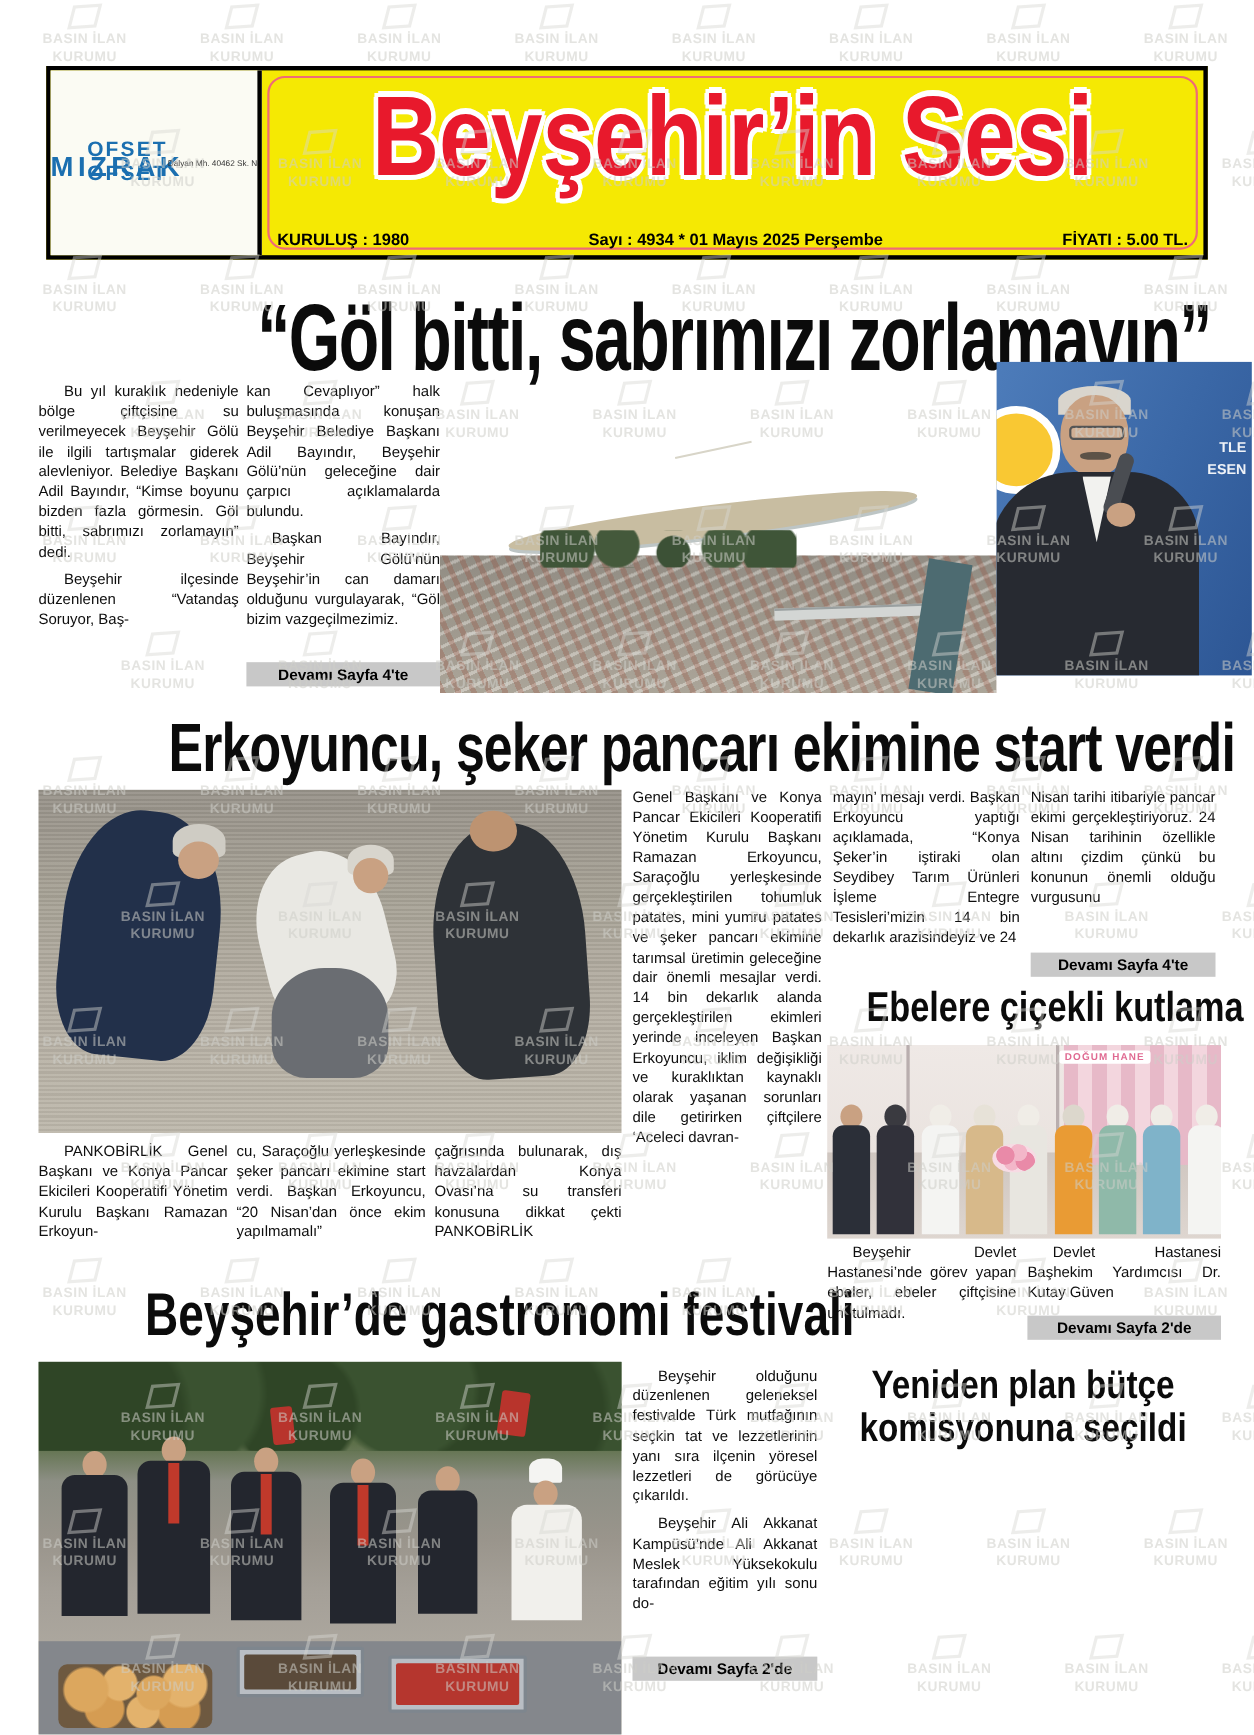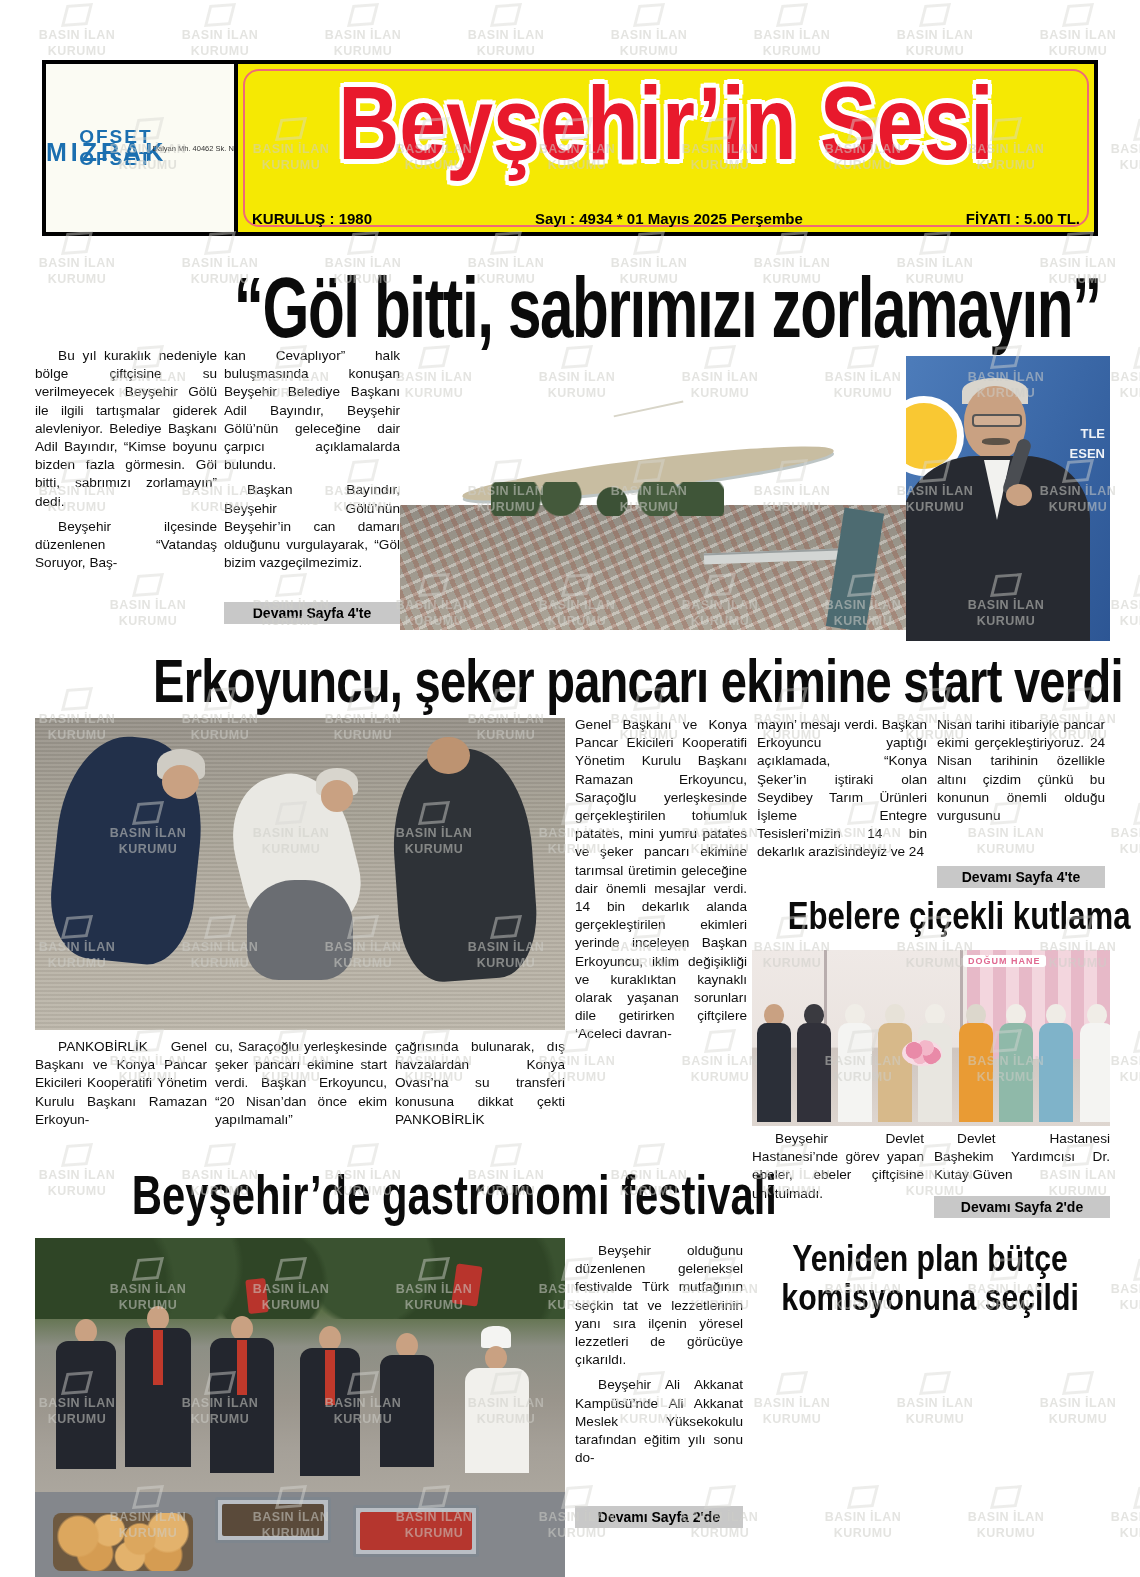--- a/index.html
+++ b/index.html
@@ -80,21 +80,21 @@
   .bridge{position:absolute;left:60%;bottom:24%;width:27%;height:9px;background:#d3d6d4;
     border-top:2px solid #9aa0a0;transform:rotate(-2deg);}
   .river{position:absolute;right:6%;bottom:0;width:8%;height:42%;background:#4d6b71;transform:rotate(9deg);}
   .trees{position:absolute;left:18%;top:48%;width:46%;height:12%;
     background:radial-gradient(circle at 10% 50%,#3f5538 12%,transparent 13%),
       radial-gradient(circle at 30% 40%,#44593b 12%,transparent 13%),
       radial-gradient(circle at 52% 60%,#3c5136 12%,transparent 13%),
       radial-gradient(circle at 72% 45%,#465c3e 12%,transparent 13%),
       radial-gradient(circle at 90% 55%,#3f5538 12%,transparent 13%);}
 
-  #photo-man{left:906px;top:356px;width:204px;height:285px;
+  #photo-man{left:906px;top:329px;width:232px;height:285px;
     background:linear-gradient(115deg,#4d7cba 0%,#3a67a6 55%,#2d5694 100%);}
   .akp-sun{position:absolute;left:-22px;top:40px;width:66px;height:66px;border-radius:50%;
            background:#f9c833;border:7px solid #fff;}
   .bd-text{position:absolute;right:5px;top:68px;text-align:right;color:#fff;font-weight:bold;
            font-size:13px;line-height:1.5;opacity:.92;}
   .man-head{position:absolute;left:58px;top:30px;width:62px;height:74px;border-radius:48%;background:#c9a182;}
   .man-hair{position:absolute;left:56px;top:22px;width:66px;height:26px;border-radius:50% 50% 0 0;background:#d9d5cd;}
   .man-glasses{position:absolute;left:66px;top:58px;width:46px;height:9px;border:2px solid #555;
                border-radius:4px;background:rgba(255,255,255,.15);}
   .man-mustache{position:absolute;left:76px;top:82px;width:28px;height:7px;border-radius:40%;background:#5c5247;}

